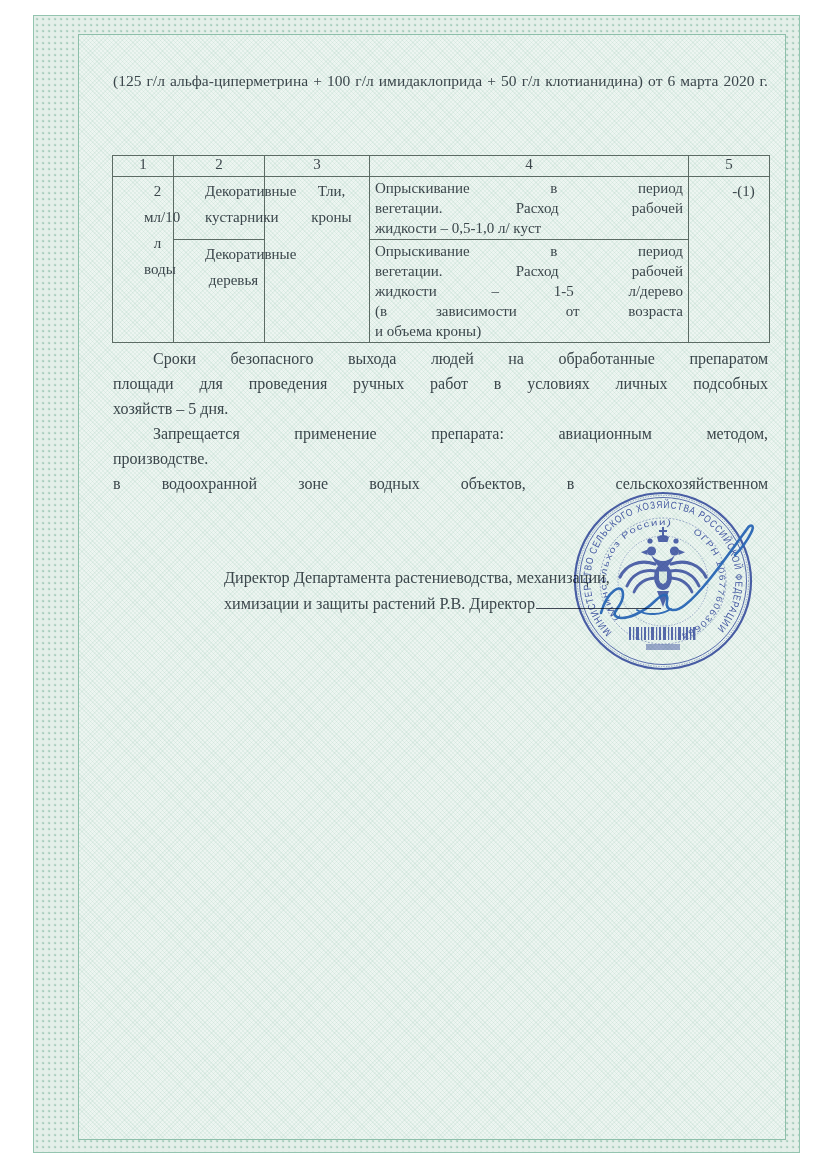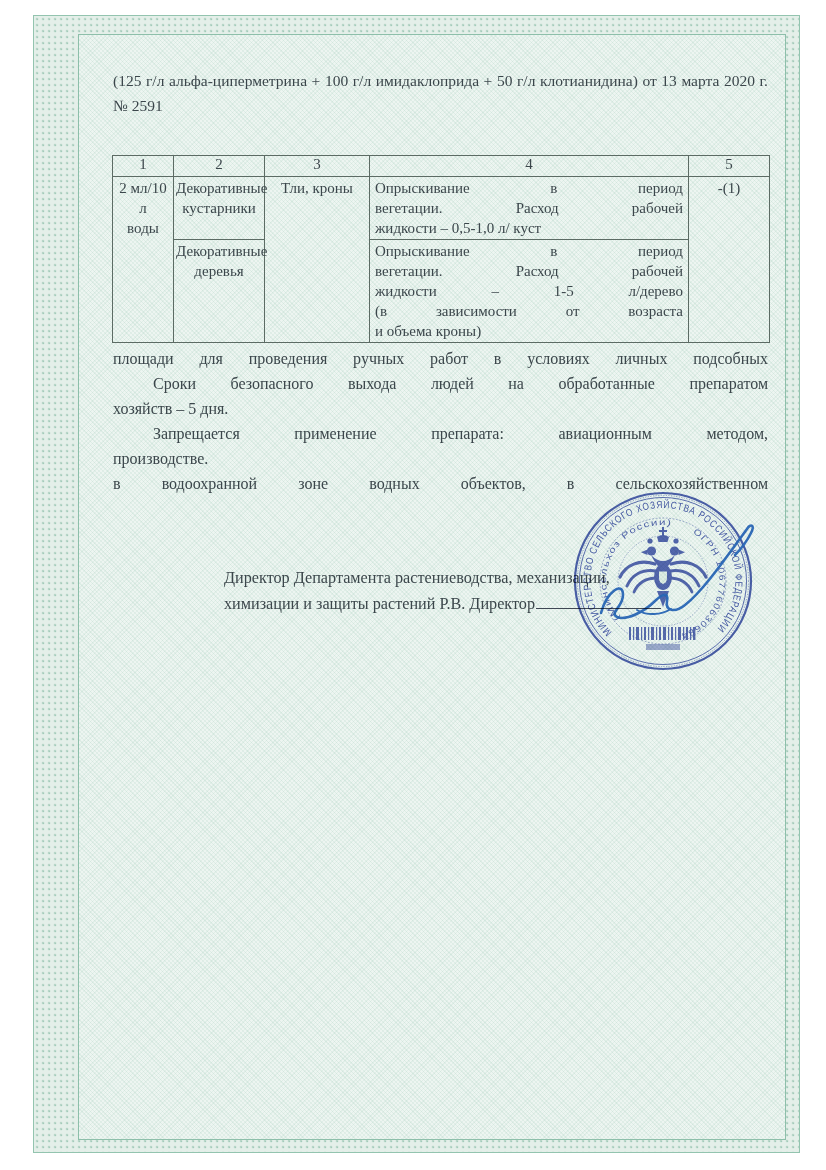--- a/index.html
+++ b/index.html
@@ -37,43 +37,42 @@
   .header-block{left:113px;top:69px;width:655px;font-size:15.5px;line-height:24.5px;}
   .body-block{left:113px;top:346px;width:655px;font-size:16px;line-height:25px;}
 
   
   .tbl-wrap{left:112px;top:155px;width:657px;}
   table{border-collapse:collapse;table-layout:fixed;width:657px;font-size:15px;color:#3b464b;}
   td,th{border:1px solid #5c6b64;vertical-align:top;padding:1px 5px;font-weight:normal;box-sizing:border-box;}
   table{border:1.5px solid #55645d;}
   th{height:21px;text-align:center;padding:0 2px;}
   .c-center{text-align:center;padding:1px 2px;}
-  .cell-lines div{line-height:20px;}
+  .cell-lines div{line-height:26px;margin-left:29px;}
   .cell-just div{line-height:20px;}
 
   
   .sig-block{left:224px;top:566px;width:520px;font-size:16.2px;line-height:25.5px;}
   .sig-underline{display:inline-block;width:125px;height:0.85em;border-bottom:1.5px solid #3f4754;margin-left:1px;}
 
   
   .stamp{position:absolute;left:549px;top:467px;width:228px;height:228px;mix-blend-mode:multiply;z-index:5;}
   .stamp text{font-family:"Liberation Sans", sans-serif;}
 </style>
 </head>
 <body>
 
 <div class="page">
 
   <div class="frame">
     <div class="frame-inner"></div>
   </div>
 
   <div class="abs txt header-block">
-    <div class="jline">(125 г/л альфа-циперметрина + 100 г/л имидаклоприда + 50 г/л клотианидина) от 13 марта 2020 г.</div>
-    <div class="jline last">№ 2591</div>
+    <div class="jline">(125 г/л альфа-циперметрина + 100 г/л имидаклоприда + 50 г/л клотианидина) от 6 марта 2020 г.</div>
   </div>
 
   <div class="abs tbl-wrap">
     <table>
       <colgroup>
         <col style="width:61px">
           <col style="width:91px">
           <col style="width:105px">
           <col style="width:319px">
           <col style="width:81px">
@@ -118,22 +117,22 @@
           <div class="jline">жидкости – 1-5 л/дерево</div>
           <div class="jline">(в зависимости от возраста</div>
           <div class="jline last">и объема кроны)</div>
         </td>
       </tr>
     </tbody>
       </table>
   </div>
 
   <div class="abs txt body-block">
+    <div class="jline ind">Сроки безопасного выхода людей на обработанные препаратом</div>
     <div class="jline">площади для проведения ручных работ в условиях личных подсобных</div>
-    <div class="jline ind">Сроки безопасного выхода людей на обработанные препаратом</div>
     <div class="jline last">хозяйств – 5 дня.</div>
     <div class="jline ind">Запрещается применение препарата: авиационным методом,</div>
     <div class="jline last">производстве.</div>
     <div class="jline">в водоохранной зоне водных объектов, в сельскохозяйственном</div>
   </div>
 
   <div class="abs txt sig-block">
     <div>Директор Департамента растениеводства, механизации,</div>
     <div><span>химизации и защиты растений Р.В. Директор</span><span class="sig-underline"></span></div>
   </div>

